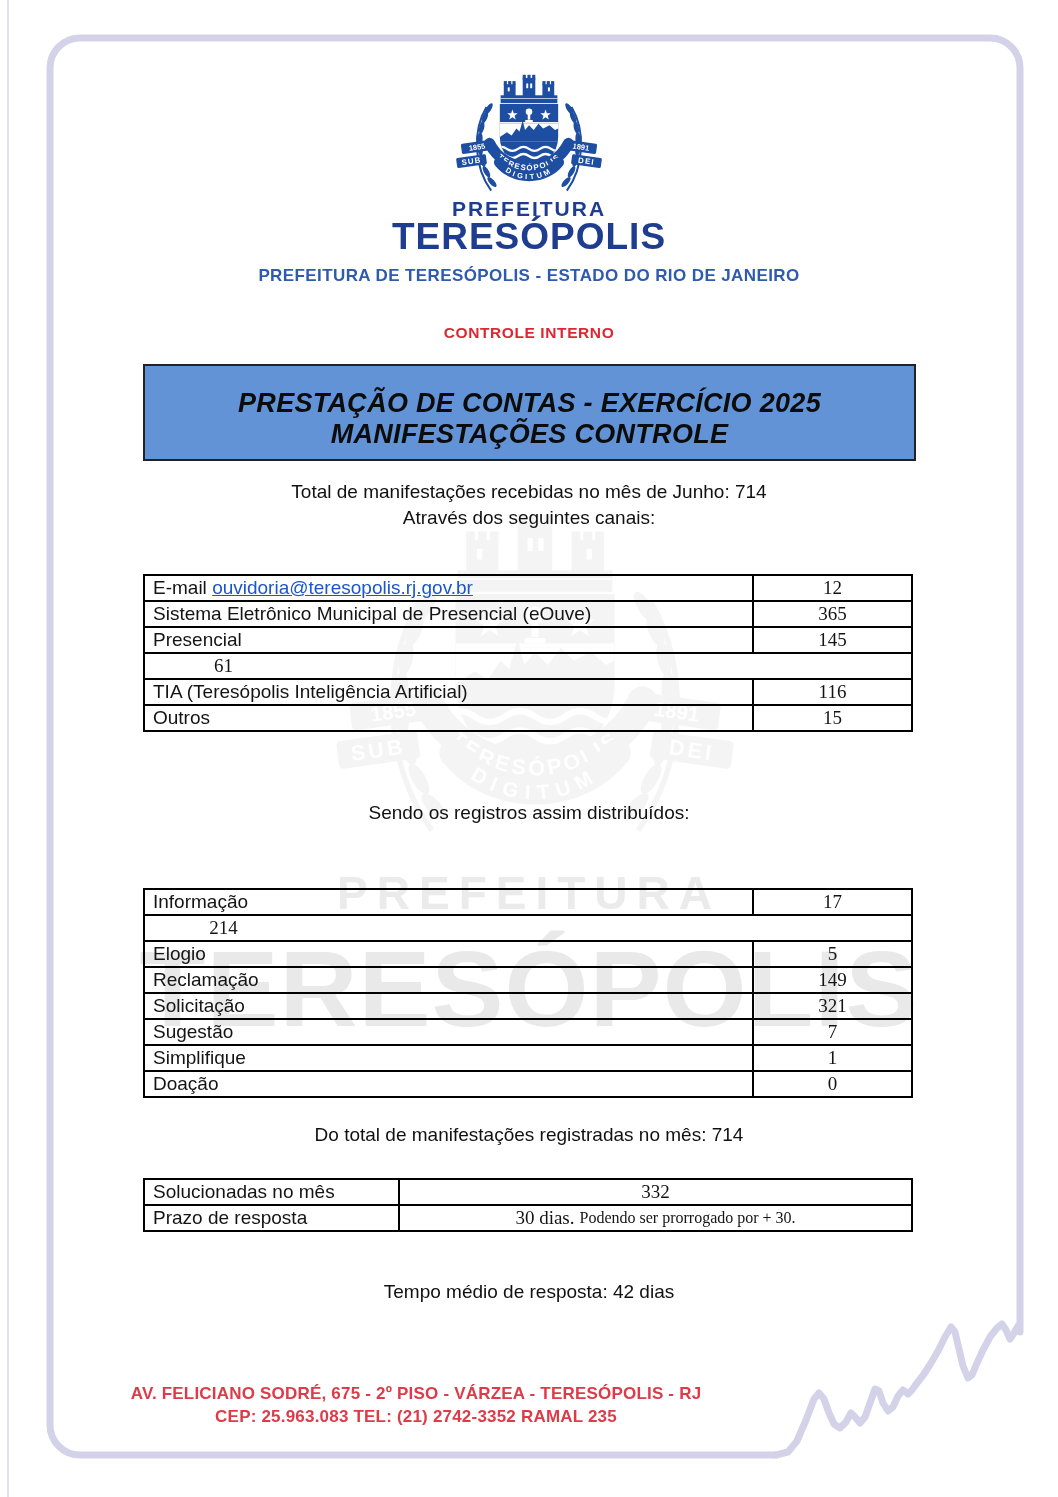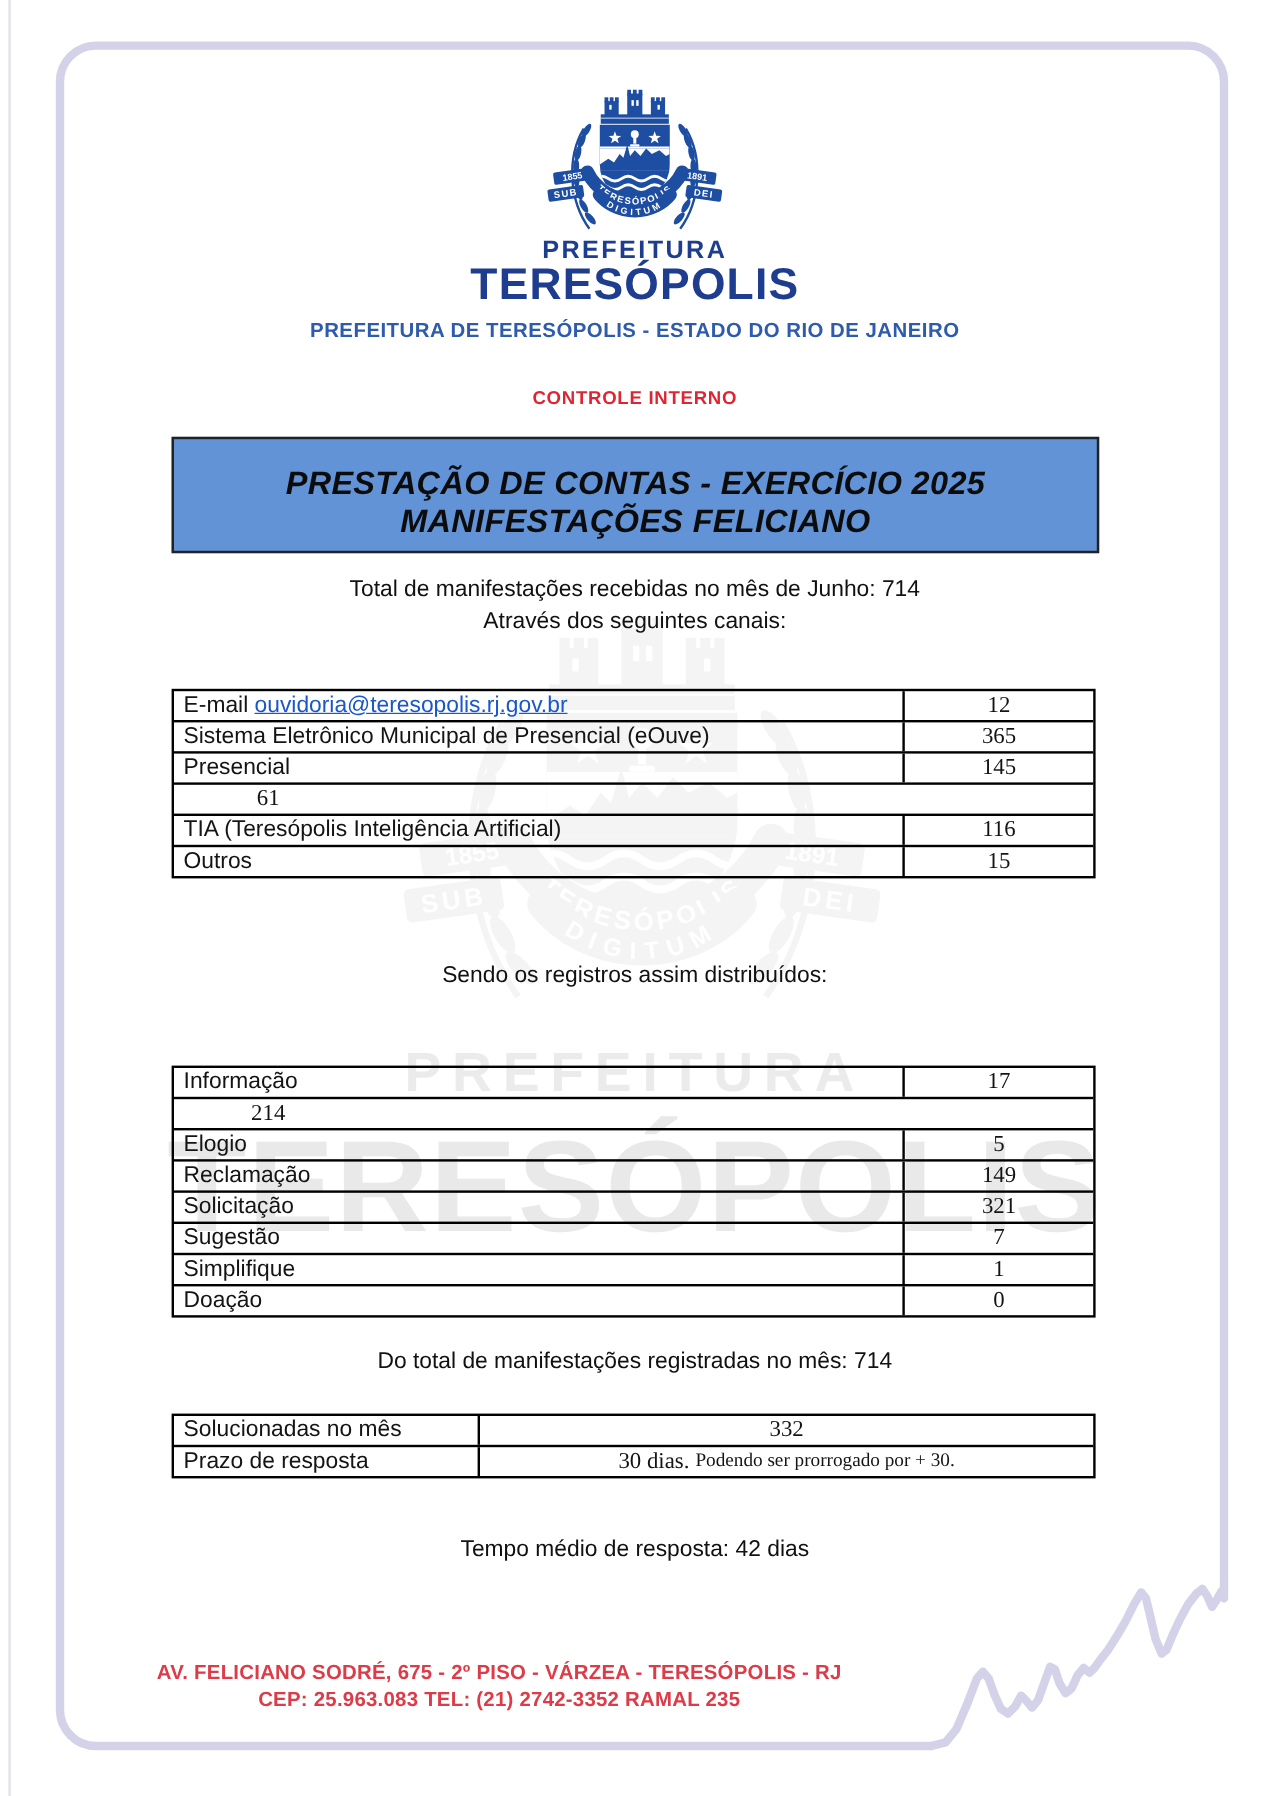--- a/index.html
+++ b/index.html
@@ -178,21 +178,21 @@
       <use href="#crest"></use>
     </svg>
 
   <div class="ctr word1">PREFEITURA</div>
   <div class="ctr word2">TERESÓPOLIS</div>
   <div class="ctr subtitle">PREFEITURA DE TERESÓPOLIS - ESTADO DO RIO DE JANEIRO</div>
   <div class="ctr department">CONTROLE INTERNO</div>
 
   <div class="title-box">
     <div class="title-line">PRESTAÇÃO DE CONTAS - EXERCÍCIO 2025</div>
-    <div class="title-line">MANIFESTAÇÕES FELICIANO</div>
+    <div class="title-line">MANIFESTAÇÕES CONTROLE</div>
   </div>
 
   <div class="ctr intro">
     <div>Total de manifestações recebidas no mês de Junho: 714</div>
     <div>Através dos seguintes canais:</div>
   </div>
 
   <div class="tbl tbl1">
     <div class="trow">
       <div class="tcell tlabel"><span>E-mail </span><a class="email-link">ouvidoria@teresopolis.rj.gov.br</a></div>

